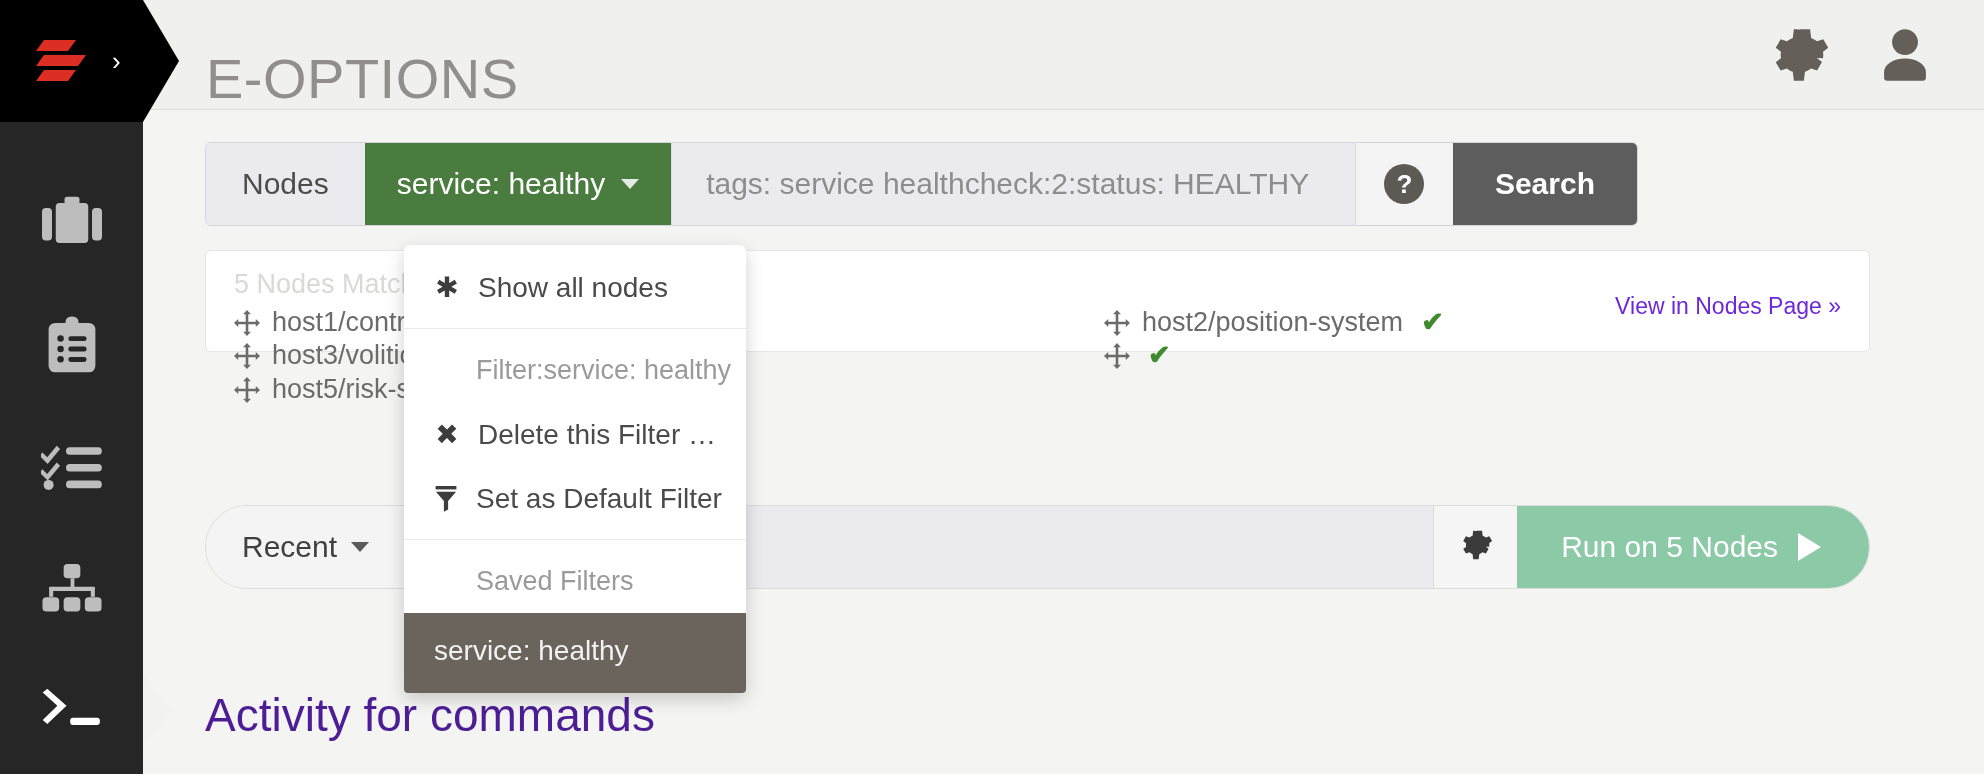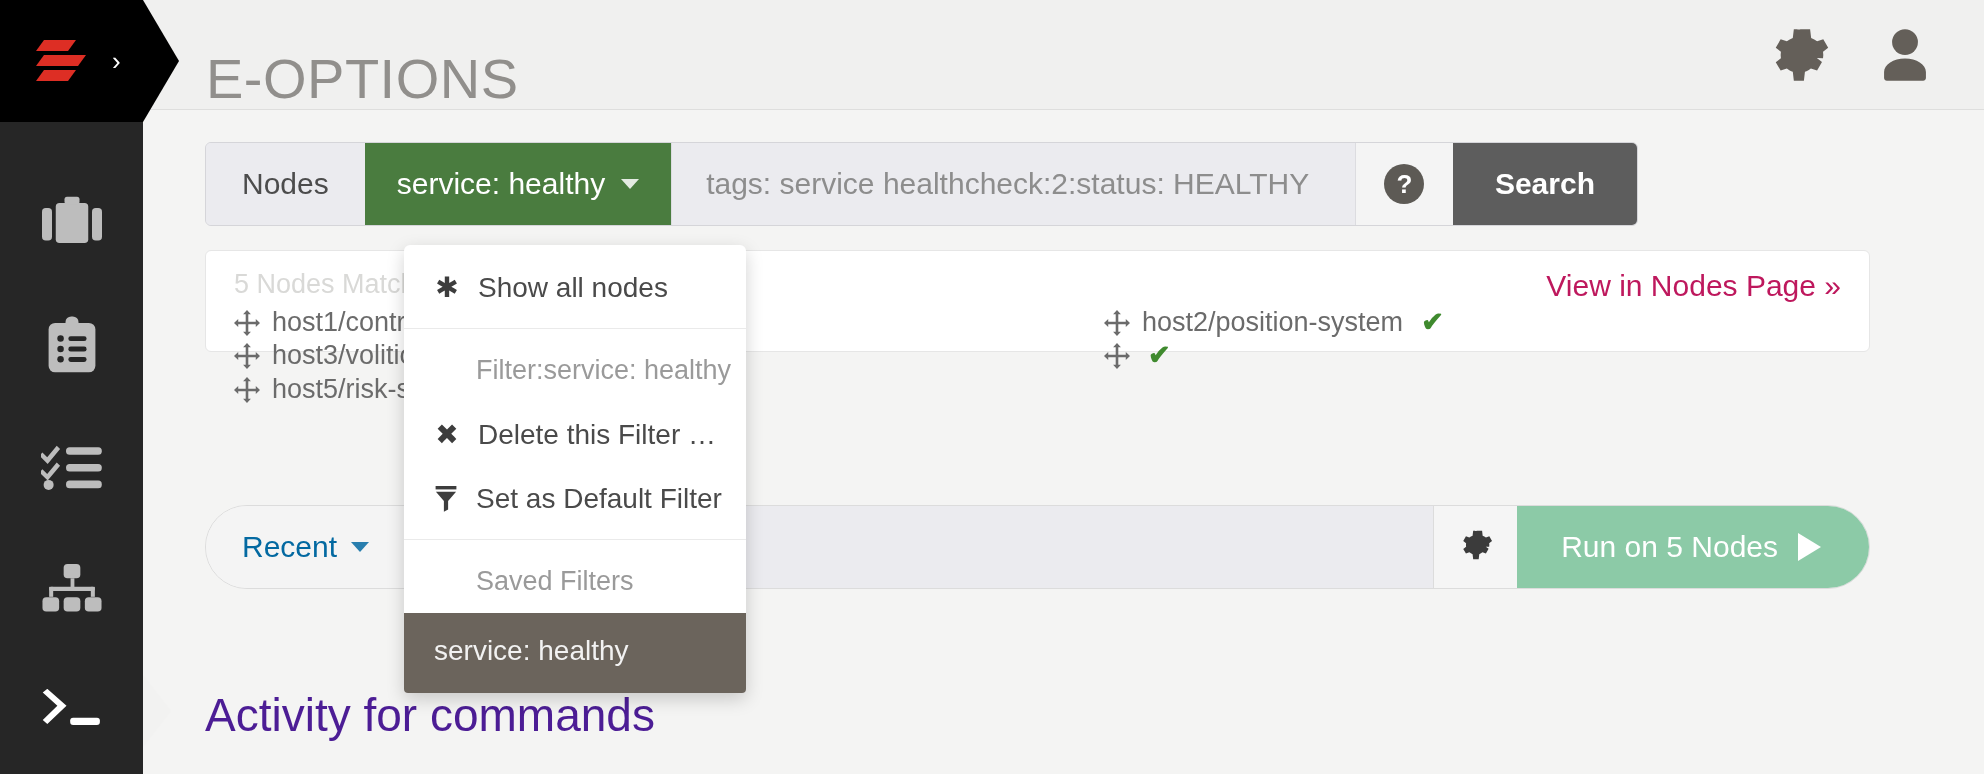--- a/index.html
+++ b/index.html
@@ -147,22 +147,22 @@
     background: #ffffff;
     border: 1px solid #e6e6e6;
     border-radius: 6px;
     padding: 18px 28px;
   }
   .np-head { display: flex; align-items: flex-start; }
   .np-matched {
     font-size: 27px; color: #d9d9d7; white-space: nowrap;
   }
   .np-link {
-    margin-left: auto; font-size: 30px; color: #be185d;
-    cursor: pointer; white-space: nowrap;
+    margin-left: auto; font-size: 23px; color: #6d28d9;
+    cursor: pointer; white-space: nowrap; margin-top: 24px;
   }
   .np-cols {
     position: absolute; left: 28px; top: 55px;
     width: 1600px;
     display: flex;
   }
   .np-col { width: 640px; }
   .np-col.right { margin-left: 230px; }
   .node-row {
     display: flex; align-items: center; gap: 12px;
@@ -176,21 +176,21 @@
   .cmdbar {
     position: absolute; left: 62px; top: 395px;
     width: 1665px; height: 84px;
     display: flex; align-items: stretch;
     border-radius: 42px; overflow: hidden;
     background: #f4f4f4;
     border: 1px solid #dcdcdc;
   }
   .cb-recent {
     display: flex; align-items: center; gap: 14px;
-    padding: 0 36px; font-size: 30px; color: #0369a1;
+    padding: 0 36px; font-size: 30px; color: #404040;
     background: #f4f4f4; white-space: nowrap; cursor: pointer;
   }
   .cb-input {
     flex: 1; display: flex; align-items: center;
     background: #ebebef; border: 0; outline: none;
     padding: 0 32px; font-size: 30px; color: #c7c7c3;
     font-family: "Liberation Sans", sans-serif;
   }
   .cb-gear {
     width: 84px; display: flex; align-items: center; justify-content: center;

